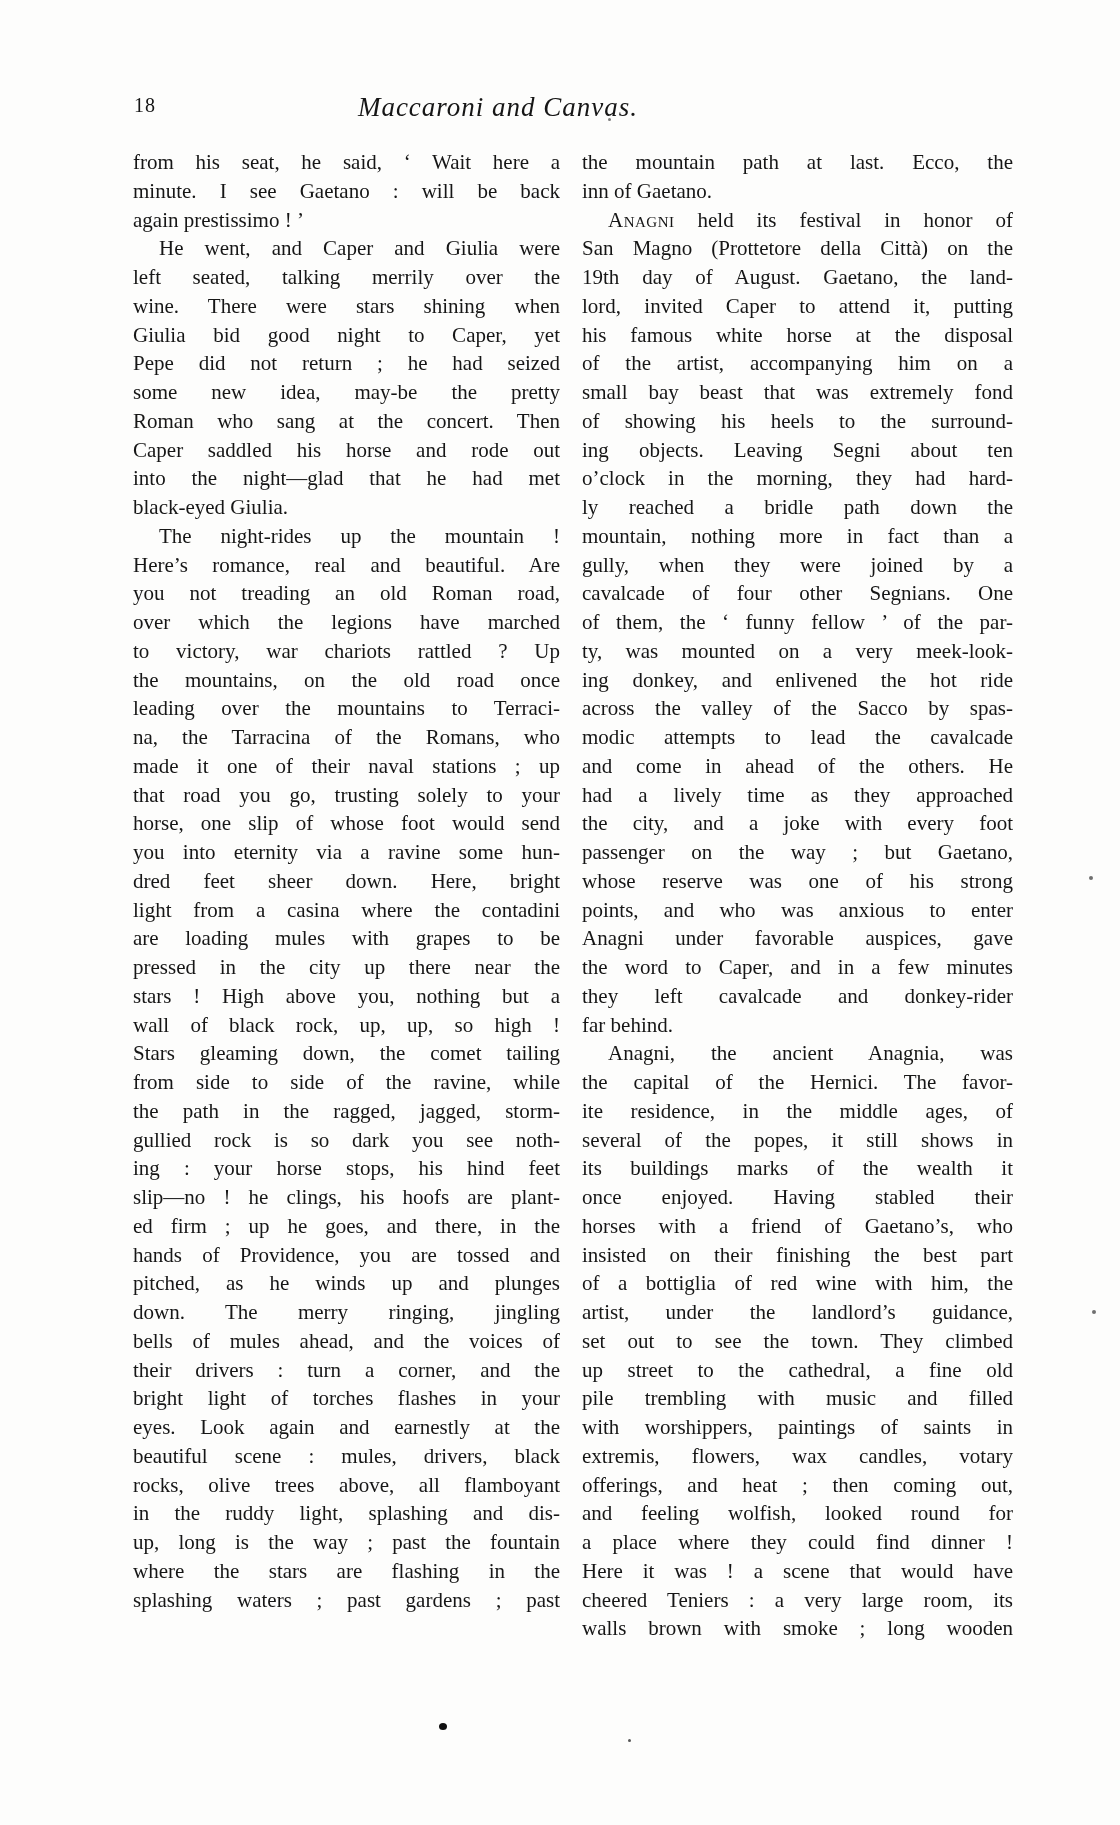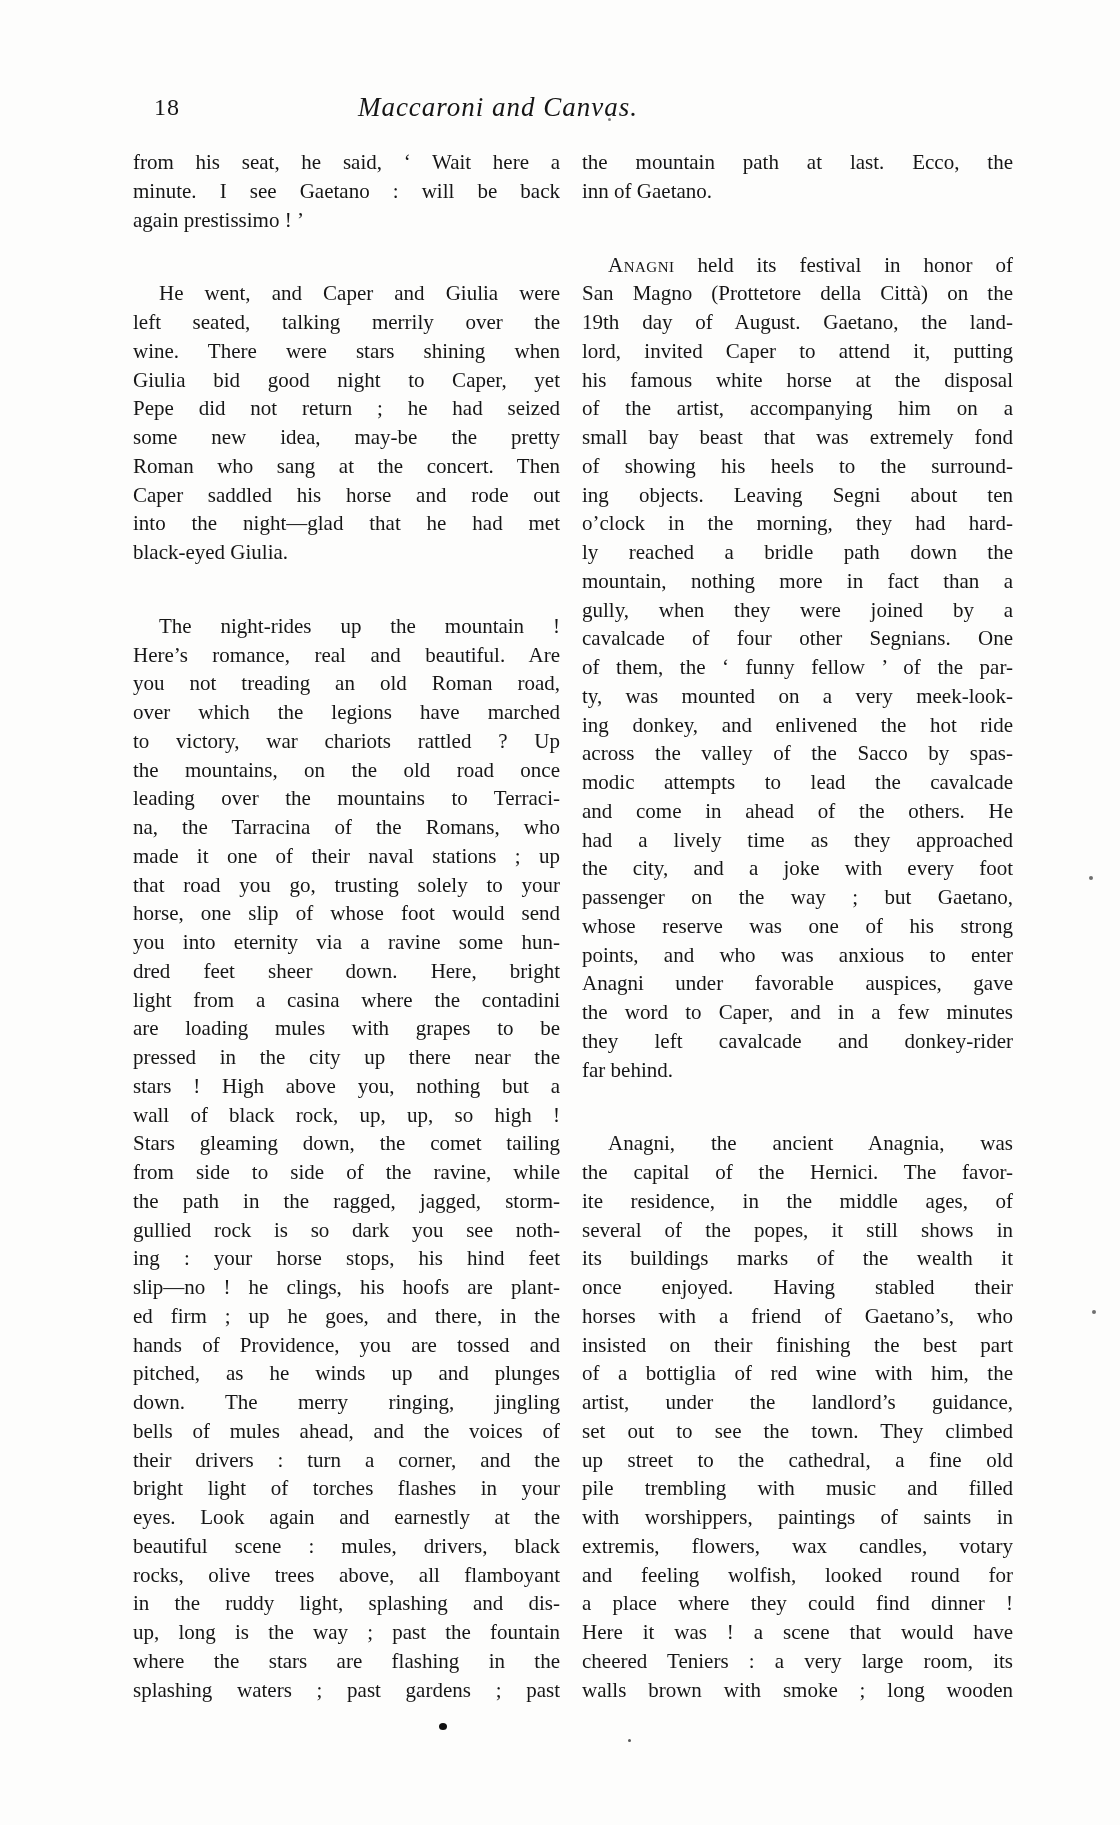--- a/index.html
+++ b/index.html
@@ -6,42 +6,42 @@
   .page{
     position:relative;
     width:1120px;height:1825px;
     background:#fdfdfc;
     font-family:"Liberation Serif", serif;
     color:#161616;
     overflow:hidden;
   }
   .page-number{
     position:absolute;left:134px;top:94px;
-    font-size:24px;letter-spacing:1px;margin-left:20px;
+    font-size:20px;letter-spacing:1px;
   }
   .page-title{
     position:absolute;left:0;top:92px;width:1120px;
     text-align:center;transform:translateX(-62px);
     font-style:italic;font-size:27px;letter-spacing:1px;
   }
   .columns{
     position:absolute;left:133px;top:148px;
     display:flex;gap:22px;
   }
   .col{width:427px;}
   .col-right{width:431px;}
   .line{
     font-size:21px;
     line-height:28.75px;
     text-align:justify;
     text-align-last:justify;
     white-space:normal;
   }
   .line.endline{text-align-last:left;}
-  .line.indent{text-indent:26px;margin-top:45px;}
+  .line.indent{text-indent:26px;}
   .it{}
   .sc{font-variant:small-caps;letter-spacing:0.5px;}
   .speck{position:absolute;background:#101010;border-radius:50%;}
   .speck.s1{left:439px;top:1723px;width:8px;height:7px;}
   .speck.s2{left:628px;top:1739px;width:3px;height:3px;opacity:.7;}
   .speck.s3{left:1089px;top:876px;width:4px;height:4px;opacity:.6;}
   .speck.s4{left:1092px;top:1310px;width:4px;height:4px;opacity:.6;}
   .speck.s5{left:608px;top:118px;width:3px;height:3px;opacity:.55;}
 </style>
 </head>
@@ -145,20 +145,21 @@
         <div class="line"><span>once enjoyed.  Having stabled their</span></div>
         <div class="line"><span>horses with a friend of Gaetano’s, who</span></div>
         <div class="line"><span>insisted on their finishing the best part</span></div>
         <div class="line"><span>of a </span><span class="it">bottiglia</span><span> of red wine with him, the</span></div>
         <div class="line"><span>artist, under the landlord’s guidance,</span></div>
         <div class="line"><span>set out to see the town.  They climbed</span></div>
         <div class="line"><span>up street to the cathedral, a fine old</span></div>
         <div class="line"><span>pile trembling with music and filled</span></div>
         <div class="line"><span>with worshippers, paintings of saints in</span></div>
         <div class="line"><span>extremis, flowers, wax candles, votary</span></div>
+        <div class="line"><span>offerings, and heat ; then coming out,</span></div>
         <div class="line"><span>and feeling wolfish, looked round for</span></div>
         <div class="line"><span>a place where they could find dinner !</span></div>
         <div class="line"><span>Here it was ! a scene that would have</span></div>
         <div class="line"><span>cheered Teniers : a very large room, its</span></div>
         <div class="line"><span>walls brown with smoke ; long wooden</span></div>
       </div>
   </div>
 
   <div class="speck s1"></div>
   <div class="speck s2"></div>

